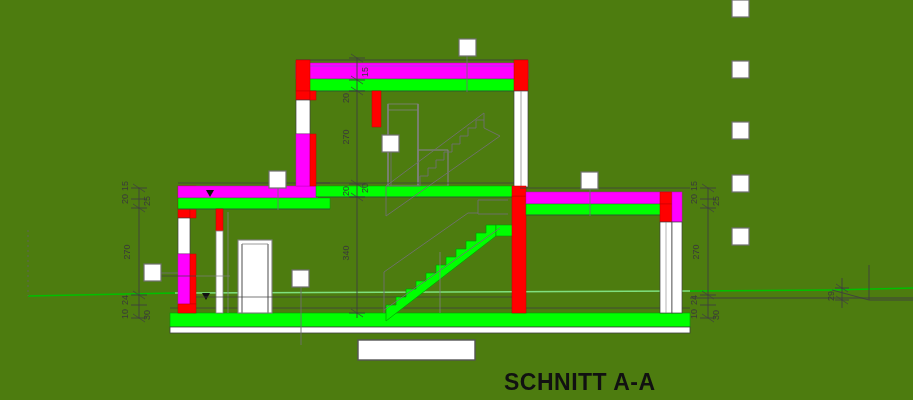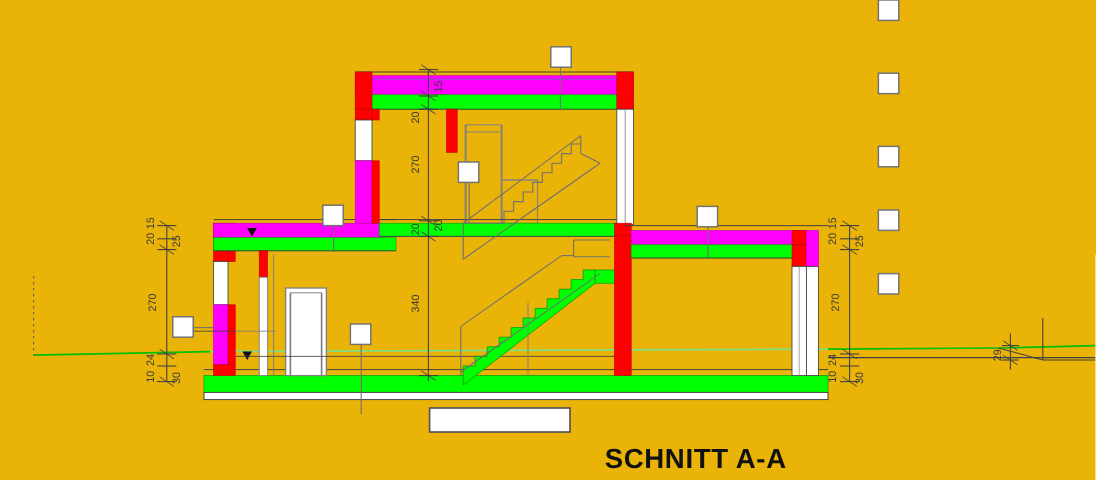--- a/index.html
+++ b/index.html
@@ -7,21 +7,21 @@
     padding: 0;
     background: #ffffff;
   }
   body {
     font-family: "Liberation Sans", sans-serif;
   }
   #canvas {
     position: relative;
     width: 913px;
     height: 400px;
-    background: #eab308;
+    background: #4d7c0f;
     overflow: hidden;
   }
   #drawing {
     position: absolute;
     top: 0;
     left: 0;
   }
   .dim-text {
     font-family: "Liberation Sans", sans-serif;
     font-size: 9px;

